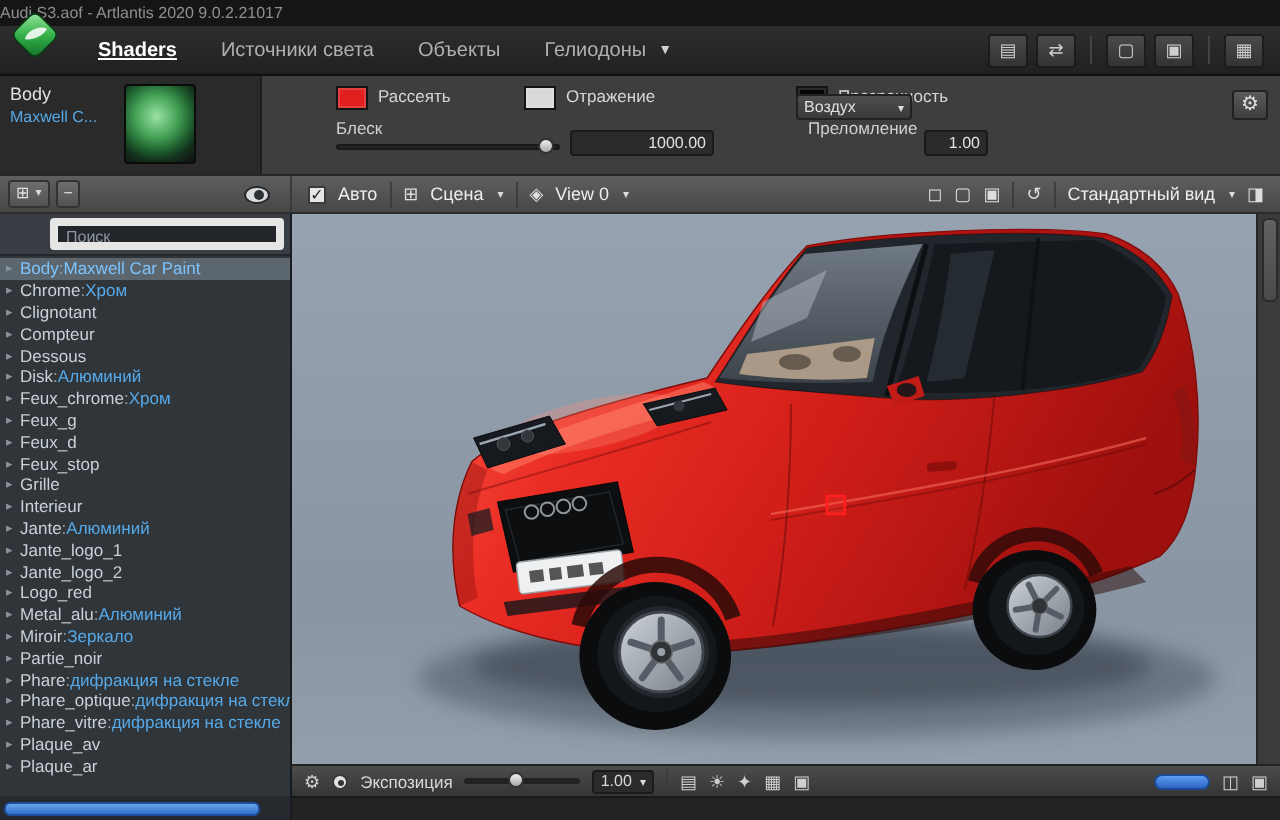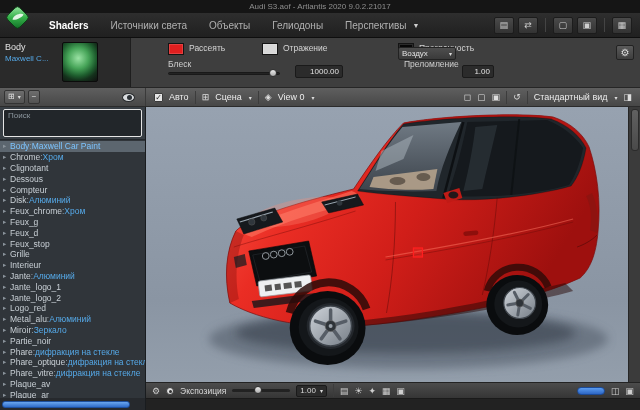--- a/index.html
+++ b/index.html
@@ -1,24 +1,24 @@
 <!DOCTYPE html>
 <html><head>
 <meta charset="utf-8">
 <style>
 *{box-sizing:border-box;margin:0;padding:0;}
 body{width:640px;height:410px;overflow:hidden;background:#1a1a1a;font-family:"Liberation Sans",sans-serif;}
 .window{position:relative;width:640px;height:410px;background:#2b2b2b;color:#c8c8c8;font-size:9px;}
 
-.titlebar{height:13px;background:#151515;text-align:center;font-size:8px;line-height:13px;color:#8f8f8f;}
+.titlebar{height:13px;background:#151515;font-size:8px;line-height:13px;color:#8f8f8f;}
 
 .menubar{position:relative;height:25px;background:linear-gradient(#2e2e2e,#202020);border-bottom:1px solid #0e0e0e;display:flex;align-items:center;padding-left:38px;}
 .logo{position:absolute;left:4px;top:-9px;width:27px;height:27px;z-index:5;}
 .tab{padding:0 11px;font-size:10px;color:#b0b0b0;line-height:25px;white-space:nowrap;}
-.tab.active{color:#fff;font-weight:bold;}
+.tab.active{color:#fff;font-weight:bold;text-decoration:underline;}
 .tab-arrow{color:#cfcfcf;font-size:7px;margin-left:-5px;}
 .mb-icons{margin-left:auto;display:flex;align-items:center;gap:4px;padding-right:8px;}
 .mb-btn{width:20px;height:17px;background:linear-gradient(#4a4a4a,#333);border:1px solid #1c1c1c;border-radius:2px;color:#cfcfcf;font-size:9px;line-height:15px;text-align:center;}
 .mb-sep{width:1px;height:14px;background:#444;margin:0 3px;}
 
 .shader-panel{display:flex;height:50px;background:#3e3e3e;border-bottom:1px solid #262626;}
 .shader-id{width:131px;background:#2a2a2a;border-right:1px solid #1e1e1e;display:flex;padding:4px 5px;gap:7px;}
 .id-labels{display:flex;flex-direction:column;gap:2px;width:50px;}
 .id-name{font-size:9px;color:#e2e2e2;}
 .id-shader{font-size:8px;color:#55a9e8;}
@@ -41,21 +41,21 @@
 .tb-right{flex:1;display:flex;align-items:center;gap:6px;padding:0 8px;color:#ededed;font-size:9px;}
 .cbx{width:9px;height:9px;background:#e6e6e6;border:1px solid #3a3a3a;border-radius:1px;font-size:8px;line-height:8px;text-align:center;color:#1e1e1e;}
 .tb-ico{color:#dedede;font-size:9px;}
 .tb-sep{width:1px;height:13px;background:#3c3c3c;}
 .tb-arrow{font-size:6px;color:#dcdcdc;margin-left:1px;}
 .tb-spacer{flex:1;}
 
 .content{display:flex;height:303px;}
 .sidebar{width:146px;background:#30353a;border-right:1px solid #191c1f;display:flex;flex-direction:column;}
 .search-row{padding:2px 3px;background:#383e44;border-bottom:1px solid #23272b;}
-.search-box{height:28px;background:#22262a;border:1px solid #e5e5e5;border-radius:2px;color:#8d979f;font-size:8px;line-height:11px;padding:0 4px;}
+.search-box{height:16px;background:#22262a;border:4px solid #e5e5e5;border-radius:2px;color:#8d979f;font-size:8px;line-height:11px;padding:0 4px;margin-left:22px;}
 .tree{flex:1;overflow:hidden;padding-top:1px;}
 .tree-row{display:flex;align-items:center;height:10.8px;padding-left:3px;white-space:nowrap;font-size:8.5px;color:#c9d0d6;}
 .tree-row .tri{color:#8a939b;font-size:6.5px;width:7px;flex:none;}
 .tree-row .sh{color:#55a9e8;}
 .tree-row .sep{color:#9aa2aa;}
 .tree-row.selected{background:#5c666f;}
 .tree-row.selected .nm,.tree-row.selected .sh{color:#7cc4ff;}
 .side-footer{height:14px;background:#262a2e;border-top:1px solid #191c1f;display:flex;align-items:center;gap:4px;padding:0 5px;color:#c6ccd2;font-size:8.5px;}
 .side-footer .tri{font-size:6.5px;color:#9aa2aa;}
 .side-strip{height:12px;background:#26292d;display:flex;align-items:center;padding:0 2px;}
@@ -98,21 +98,20 @@
         </linearGradient>
           </defs>
         <rect x="5" y="5" width="17" height="17" rx="3.5" transform="rotate(45 13.5 13.5)" fill="url(#lg)" stroke="#0a3a12" stroke-width="0.8"></rect>
         <path d="M 8.5 15.5 C 9.5 10.5 17.5 8.5 19.5 10.5 C 17.5 14.5 10.5 16.5 8.5 15.5 Z" fill="rgba(255,255,255,0.85)"></path>
       </svg>
     </div>
     <div class="tab active">Shaders</div>
     <div class="tab">Источники света</div>
     <div class="tab">Объекты</div>
     <div class="tab">Гелиодоны</div>
-    <div class="tab">Перспективы</div>
     <span class="tab-arrow">▼</span>
     <div class="mb-icons">
       <div class="mb-btn">▤</div>
       <div class="mb-btn">⇄</div>
       <div class="mb-sep"></div>
       <div class="mb-btn">▢</div>
       <div class="mb-btn">▣</div>
       <div class="mb-sep"></div>
       <div class="mb-btn">▦</div>
     </div>
@@ -136,21 +135,21 @@
         <span>Отражение</span>
       </div>
       <div class="swatch-group" style="left:267px">
         <div class="swatch" style="background:#070707"></div>
         <span>Прозрачность</span>
       </div>
       <div class="ctl-label" style="left:37px;top:21px">Блеск</div>
       <div class="slider" style="left:37px;top:34px;width:112px">
         <div class="sl-thumb" style="left:100px"></div>
       </div>
-      <div class="valbox" style="left:164px;top:27px;width:48px">1000.00</div>
+      <div class="valbox" style="left:154px;top:27px;width:72px">1000.00</div>
       <div class="ctl-label" style="left:273px;top:21px">Преломление</div>
       <div class="dropdown" style="left:267px;top:9px;width:58px">
         <span>Воздух</span>
         <span class="tb-arrow">▾</span>
       </div>
       <div class="valbox" style="left:331px;top:27px;width:32px">1.00</div>
       <div class="wrench-btn">⚙</div>
     </div>
   </div>
 
@@ -206,25 +205,25 @@
             <span class="nm">Chrome</span>
             <span class="sep"> : </span>
             <span class="sh">Хром</span>
           </div>
           <div class="tree-row">
             <span class="tri">▸</span>
             <span class="nm">Clignotant</span>
           </div>
           <div class="tree-row">
             <span class="tri">▸</span>
+            <span class="nm">Compteur</span>
+          </div>
+          <div class="tree-row">
+            <span class="tri">▸</span>
             <span class="nm">Dessous</span>
-          </div>
-          <div class="tree-row">
-            <span class="tri">▸</span>
-            <span class="nm">Compteur</span>
           </div>
           <div class="tree-row">
             <span class="tri">▸</span>
             <span class="nm">Disk</span>
             <span class="sep"> : </span>
             <span class="sh">Алюминий</span>
           </div>
           <div class="tree-row">
             <span class="tri">▸</span>
             <span class="nm">Feux_chrome</span>

